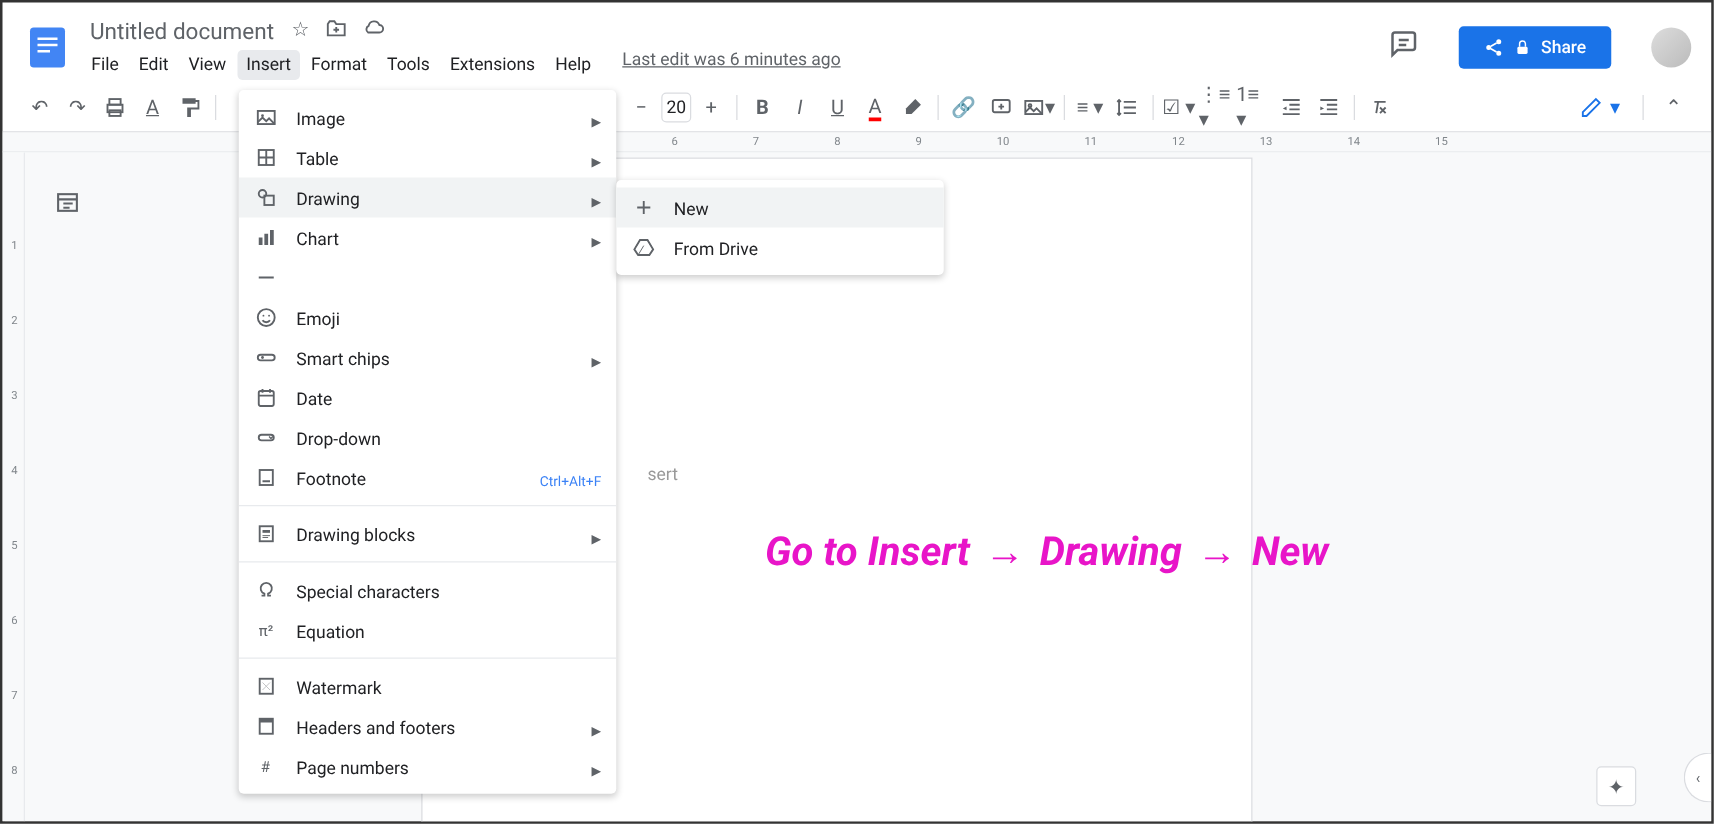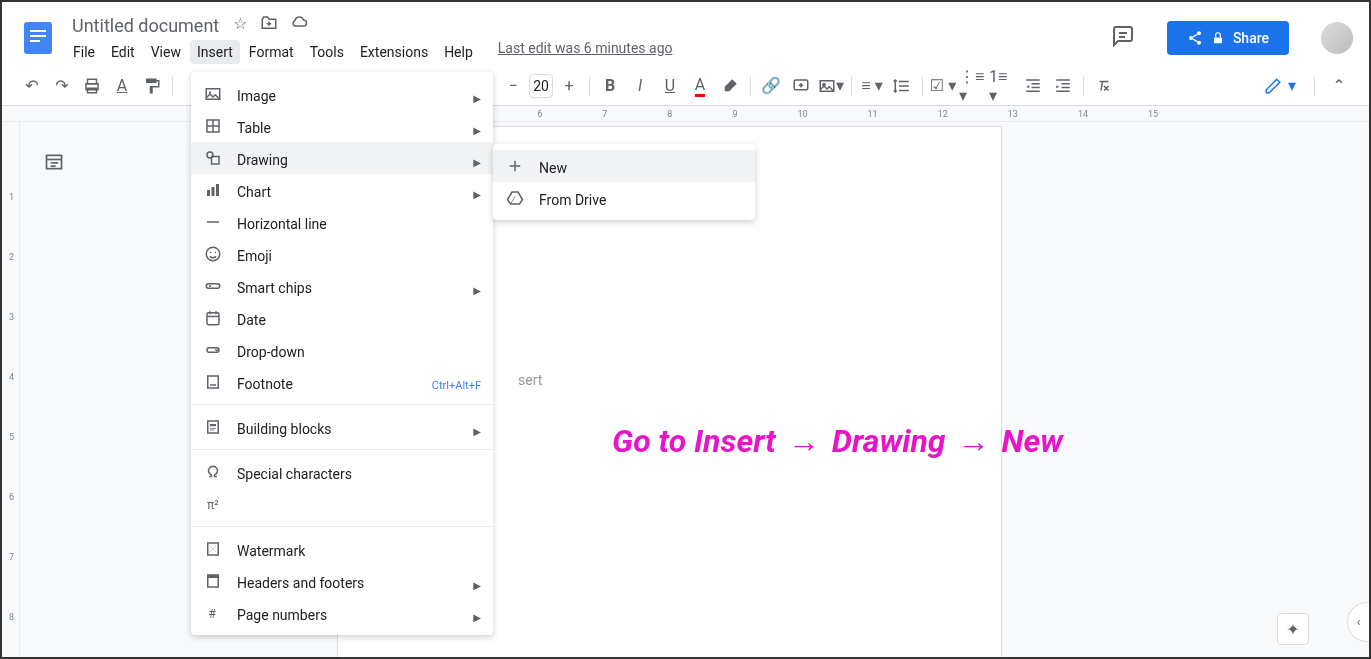--- a/index.html
+++ b/index.html
@@ -307,21 +307,20 @@
       </span>
       <span class="dd-label">Chart</span>
       <span class="dd-arrow">▶</span>
     </div>
     <div class="dd-item">
       <span class="dd-icon">
         <svg width="18" height="18" viewBox="0 0 24 24">
           <line x1="4" y1="12" x2="20" y2="12" stroke="#5f6368" stroke-width="2"></line>
         </svg>
       </span>
-      <span class="dd-label">Horizontal line</span>
     </div>
     <div class="dd-item">
       <span class="dd-icon">
         <svg width="18" height="18" viewBox="0 0 24 24">
           <circle cx="12" cy="12" r="9" stroke="#5f6368" stroke-width="2" fill="none"></circle>
           <circle cx="9" cy="10" r="1" fill="#5f6368"></circle>
           <circle cx="15" cy="10" r="1" fill="#5f6368"></circle>
           <path d="M8 15c1 1.5 2.5 2 4 2s3-.5 4-2" stroke="#5f6368" stroke-width="2" fill="none"></path>
         </svg>
       </span>
@@ -370,38 +369,39 @@
     <div class="dd-divider"></div>
     <div class="dd-item">
       <span class="dd-icon">
         <svg width="18" height="18" viewBox="0 0 24 24">
           <rect x="5" y="4" width="14" height="16" stroke="#5f6368" stroke-width="2" fill="none"></rect>
           <rect x="8" y="8" width="8" height="3" fill="#5f6368"></rect>
           <line x1="8" y1="14" x2="16" y2="14" stroke="#5f6368"></line>
           <line x1="8" y1="16" x2="14" y2="16" stroke="#5f6368"></line>
         </svg>
       </span>
-      <span class="dd-label">Building blocks</span>
+      <span class="dd-label">Drawing blocks</span>
       <span class="dd-arrow">▶</span>
     </div>
     <div class="dd-divider"></div>
     <div class="dd-item">
       <span class="dd-icon">
         <svg width="18" height="18" viewBox="0 0 24 24">
           <path d="M7 18h3v-2a6 6 0 114 0v2h3" stroke="#5f6368" stroke-width="2" fill="none"></path>
         </svg>
       </span>
       <span class="dd-label">Special characters</span>
     </div>
     <div class="dd-item">
       <span class="dd-icon">
         <svg width="18" height="18" viewBox="0 0 24 24">
           <text x="4" y="18" font-size="16" fill="#5f6368" font-family="serif">π²</text>
         </svg>
       </span>
+      <span class="dd-label">Equation</span>
     </div>
     <div class="dd-divider"></div>
     <div class="dd-item">
       <span class="dd-icon">
         <svg width="18" height="18" viewBox="0 0 24 24">
           <rect x="5" y="4" width="14" height="16" stroke="#5f6368" stroke-width="2" fill="none"></rect>
           <path d="M8 8l8 8M16 8l-8 8" stroke="#5f6368" opacity="0.4"></path>
         </svg>
       </span>
       <span class="dd-label">Watermark</span>

